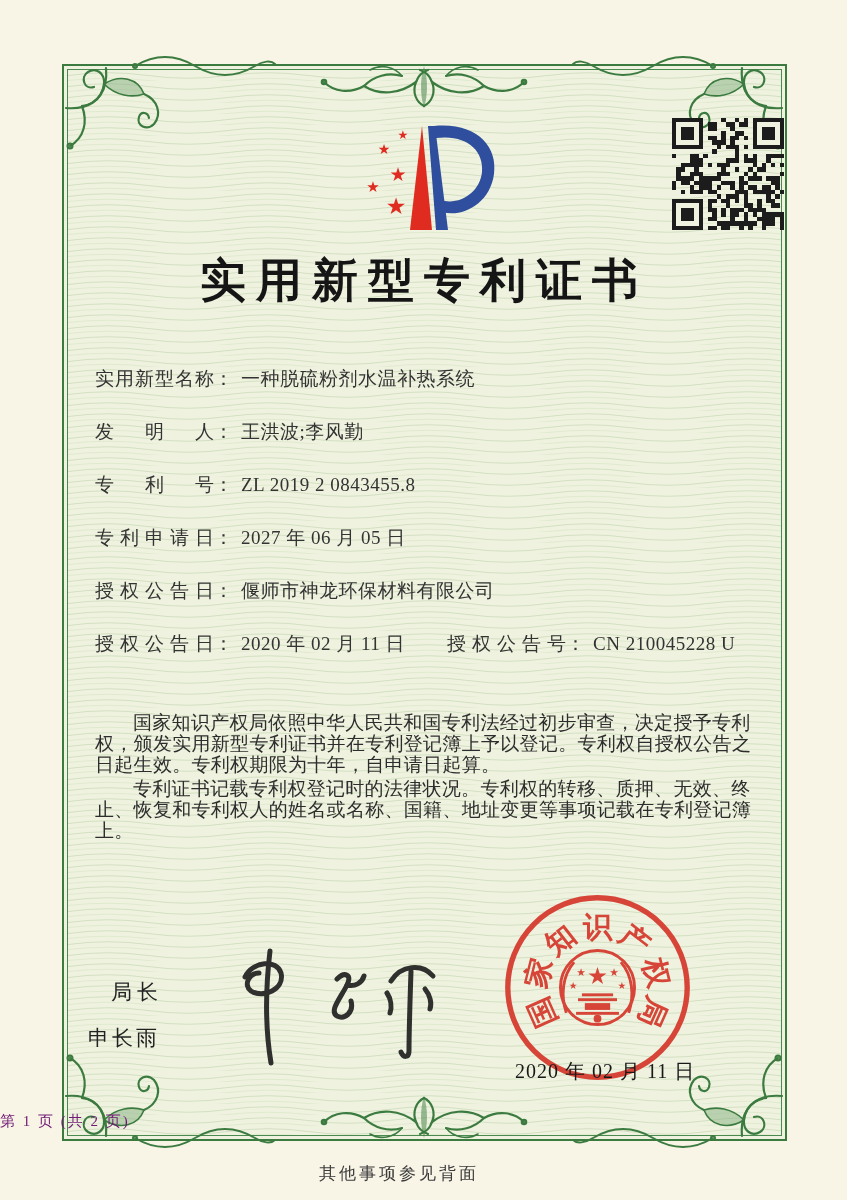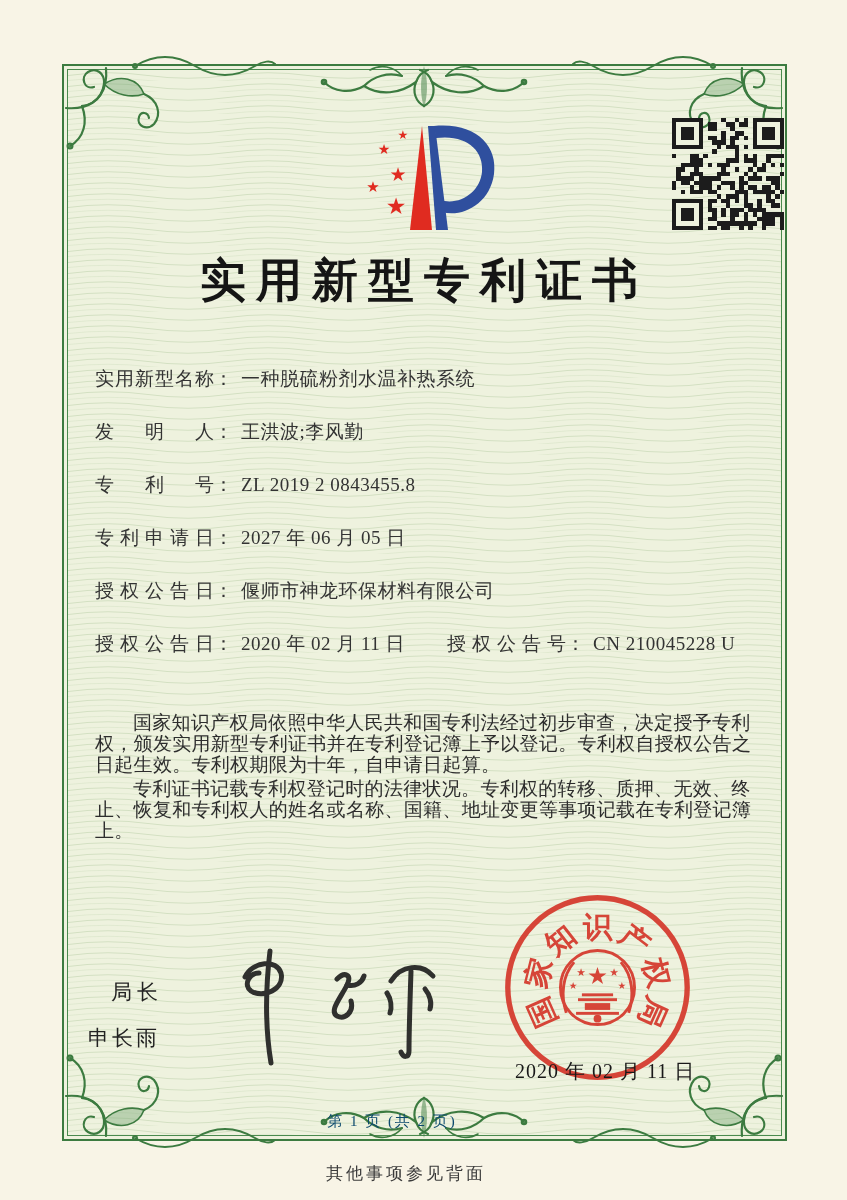--- a/index.html
+++ b/index.html
@@ -35,22 +35,22 @@
   .fcolon{display:inline-block;margin-right:8px;}
   .fvalue{letter-spacing:0.5px;color:#333;}
   .fgroup2{margin-left:42px;margin-top:29px;}
   .body-text{position:absolute;left:95px;top:712px;width:664px;font-size:19px;line-height:21px;color:#2d2d2d;letter-spacing:0.3px;}
   .body-text p{margin:0 0 3px 0;text-indent:2em;}
   .officer-title{position:absolute;left:88px;top:978px;font-size:21px;letter-spacing:5px;color:#222;margin-left:23px;}
   .officer-name{position:absolute;left:88px;top:1024px;font-size:21px;letter-spacing:3px;color:#222;}
   .signature{position:absolute;left:225px;top:935px;}
   .seal{position:absolute;left:500px;top:890px;opacity:0.92;}
   .seal-date{position:absolute;left:515px;top:1058px;font-size:20px;letter-spacing:1px;color:#181818;}
-  .page-indicator{position:absolute;left:0;top:1112px;width:784px;text-align:center;font-size:15px;letter-spacing:2px;color:#0c4a6e;}
-  .back-note{position:absolute;left:16px;top:1162px;width:780px;text-align:center;font-size:17px;letter-spacing:3px;color:#3a3a3a;}
+  .page-indicator{position:absolute;left:0;top:1112px;width:784px;font-size:15px;letter-spacing:2px;color:#701a75;}
+  .back-note{position:absolute;left:9px;top:1162px;width:780px;text-align:center;font-size:17px;letter-spacing:3px;color:#3a3a3a;}
 </style>
 </head>
 <body>
 
 <div class="frame">
   <svg class="texture" xmlns="http://www.w3.org/2000/svg">
     <defs>
       <pattern id="gw" width="160" height="11" patternUnits="userSpaceOnUse">
         <path d="M0,5.5 Q40,0 80,5.5 T160,5.5" fill="none" stroke="#d3e0c2" stroke-width="1"></path>
         <path d="M0,10.5 Q40,6 80,10.5 T160,10.5" fill="none" stroke="#dde7cd" stroke-width="0.8"></path>

